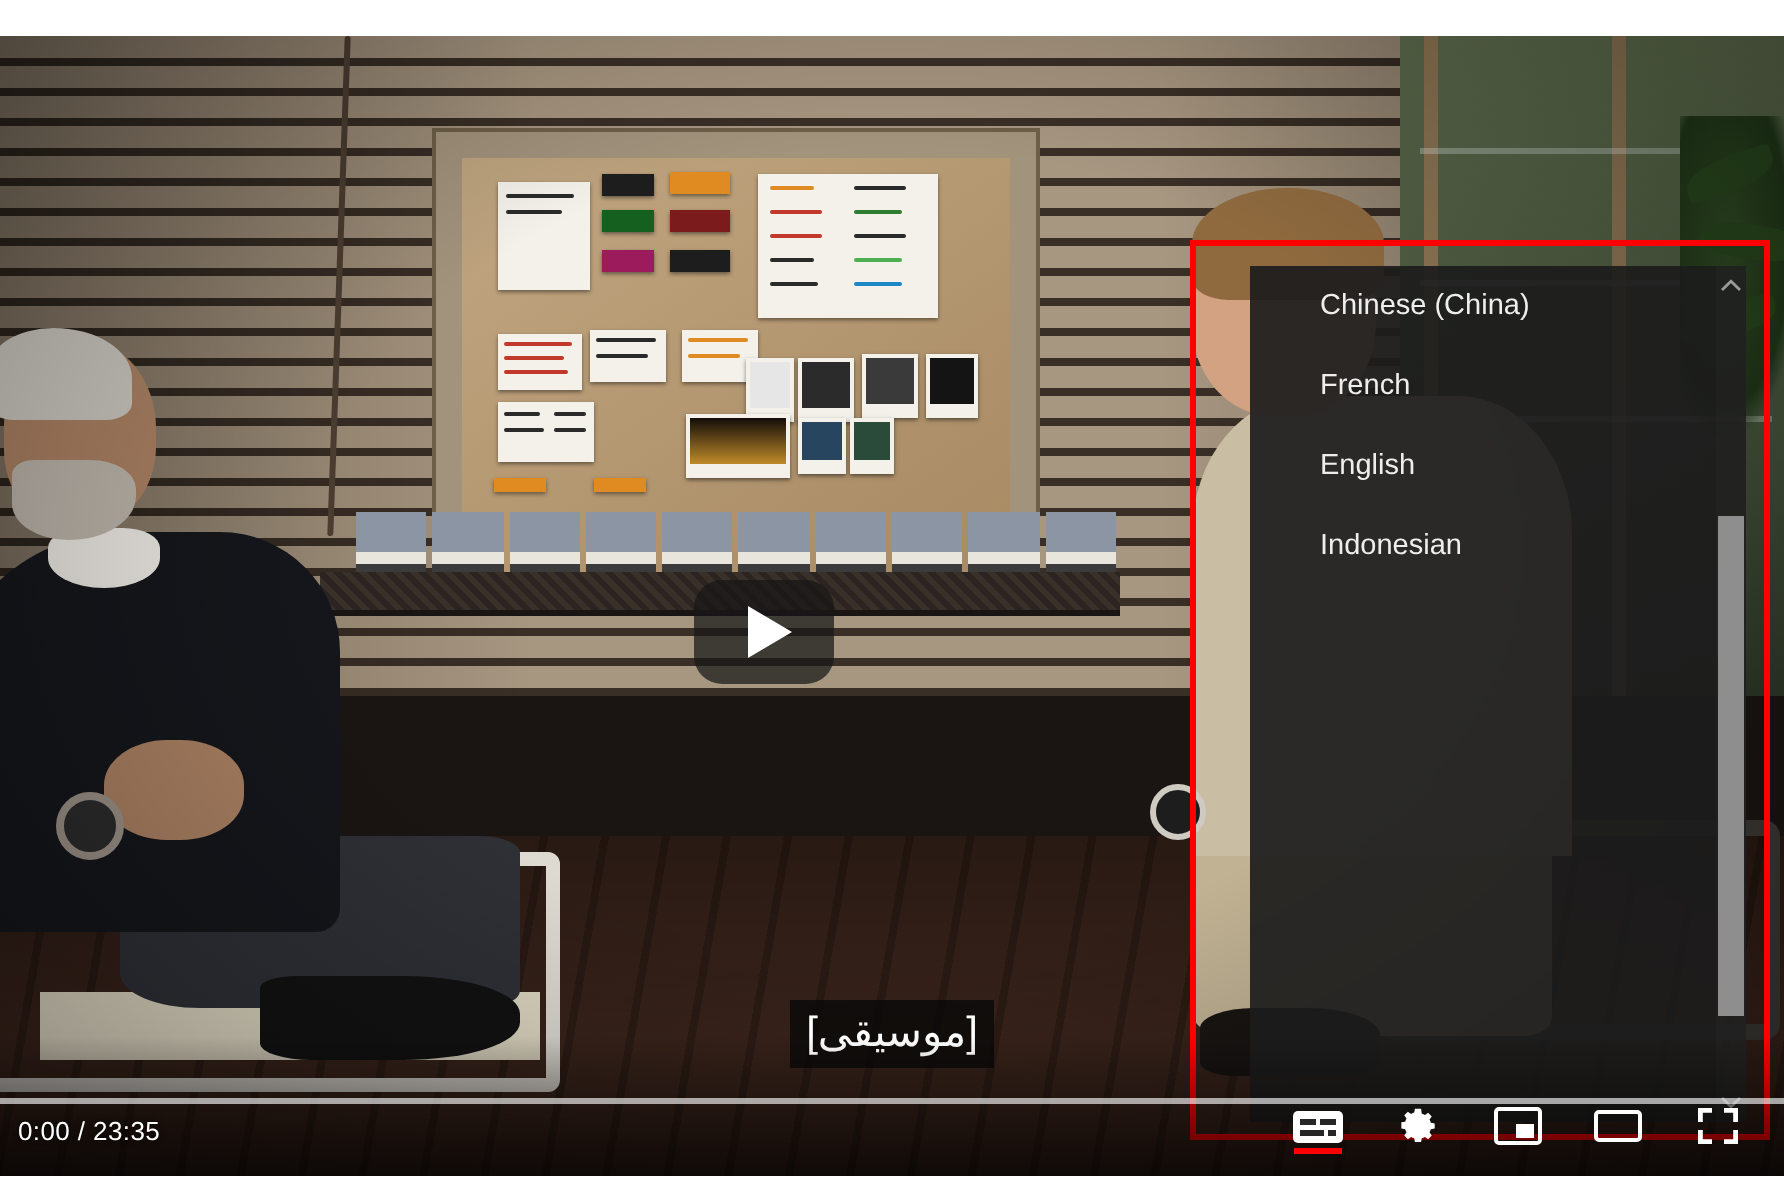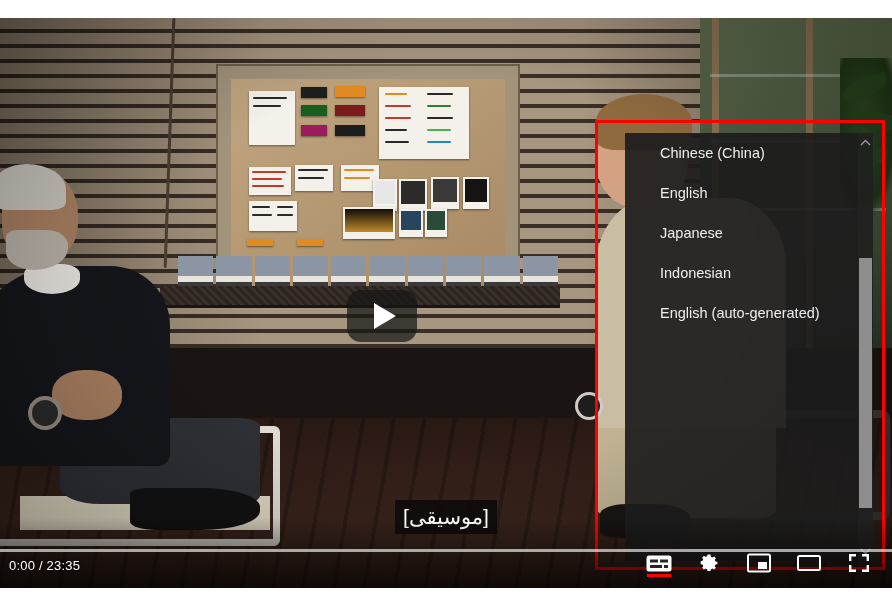--- a/index.html
+++ b/index.html
@@ -454,24 +454,23 @@
       <div class="play-tri"></div>
     </div>
 
     <div class="caption">
       <div class="caption-text">[موسيقى]</div>
     </div>
 
     <div class="menu-panel">
       <div class="menu-list">
         <div class="menu-item">Chinese (China)</div>
+        <div class="menu-item">French</div>
         <div class="menu-item">English</div>
-        <div class="menu-item">Japanese</div>
         <div class="menu-item">Indonesian</div>
-        <div class="menu-item">English (auto-generated)</div>
       </div>
 
       <div class="menu-scrollbar">
         <div class="sb-arrow up">
           <svg width="11" height="8" viewBox="0 0 11 8">
               <path d="M1 6 L5.5 1.6 L10 6" fill="none" stroke="#9a9a9a" stroke-width="1.4"></path>
             </svg>
         </div>
         <div class="sb-thumb"></div>
         <div class="sb-arrow down">

